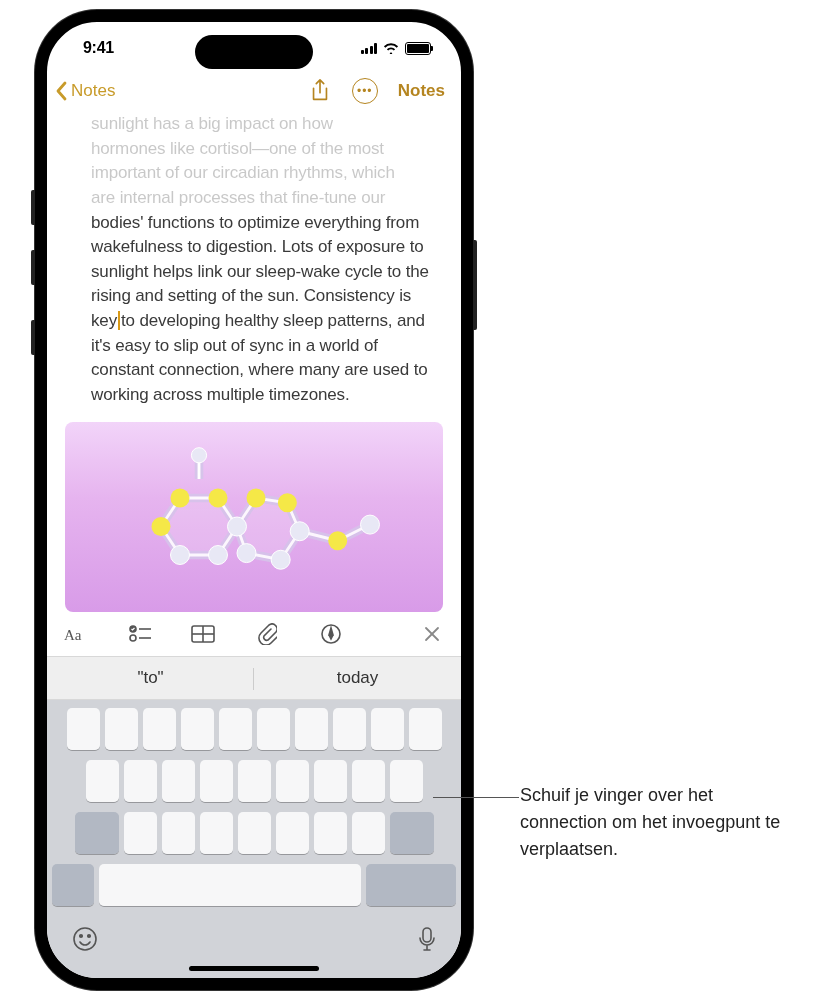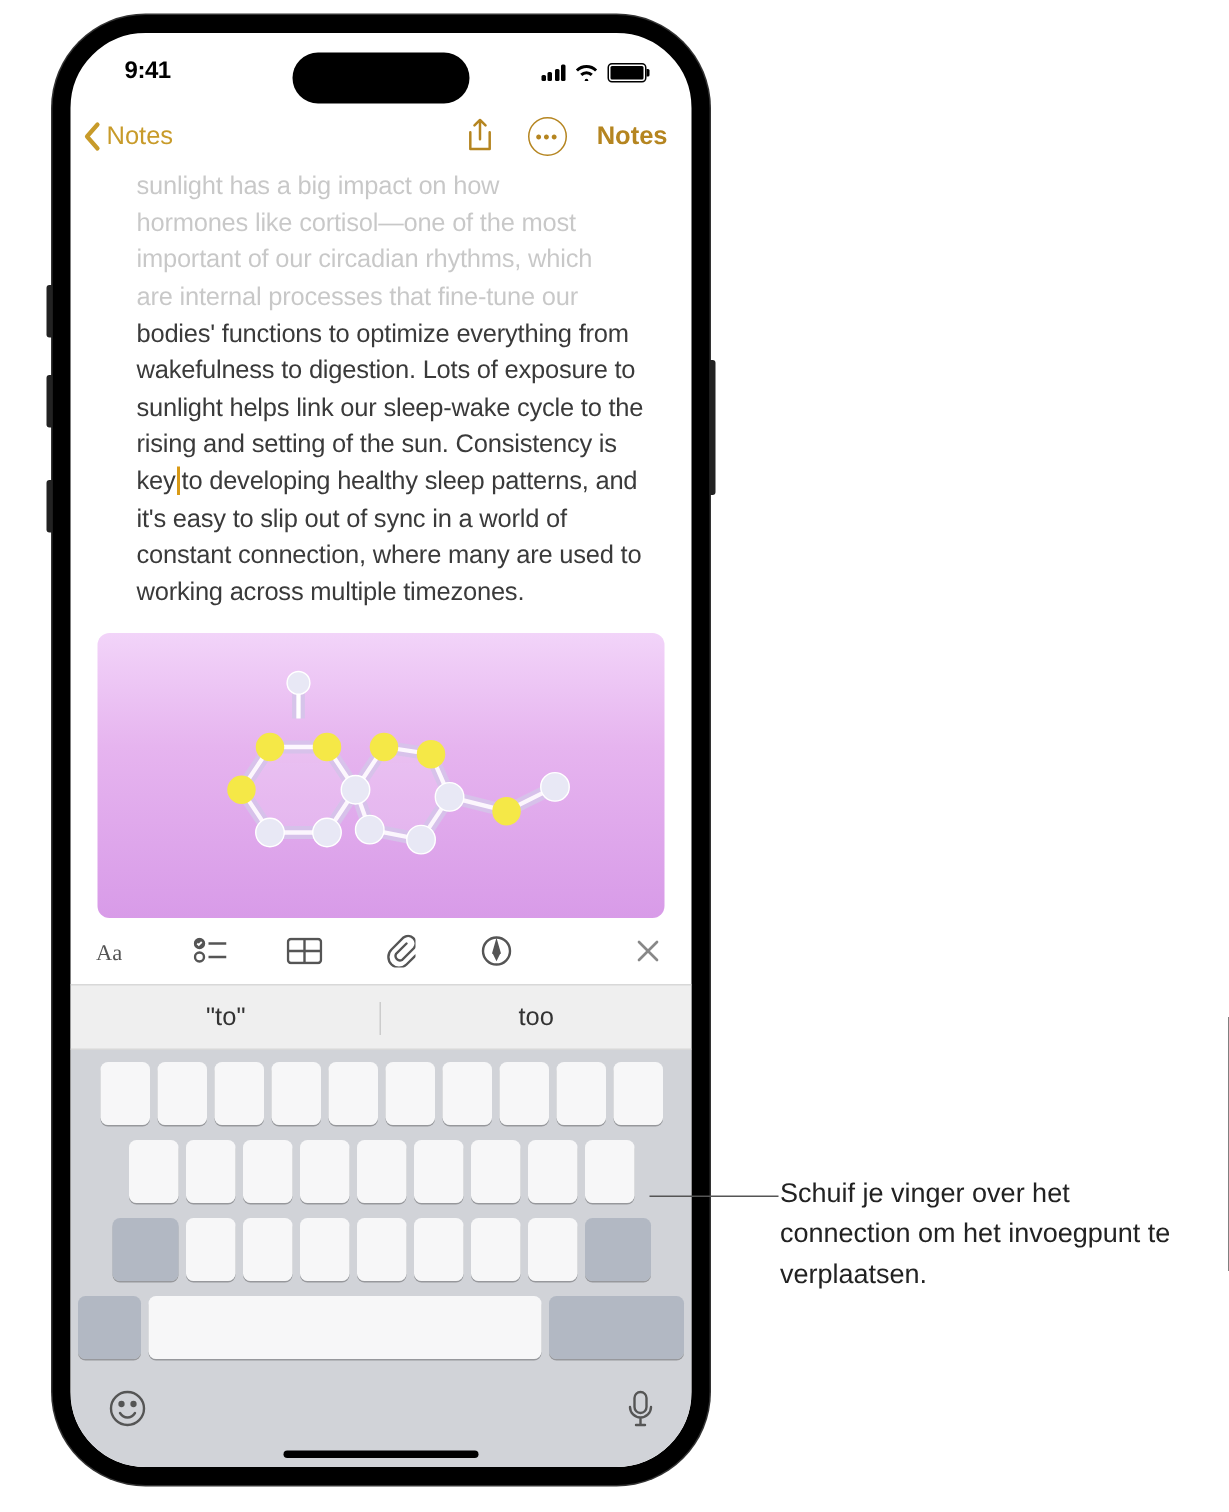--- a/index.html
+++ b/index.html
@@ -475,21 +475,21 @@
       <div class="format-item">
         <svg width="16" height="16" viewBox="0 0 16 16" stroke="#888" stroke-width="1.8" stroke-linecap="round">
           <line x1="2" y1="2" x2="14" y2="14"></line>
           <line x1="14" y1="2" x2="2" y2="14"></line>
         </svg>
       </div>
     </div>
 
     <div class="suggestion-bar">
       <div class="suggestion">"to"</div>
-      <div class="suggestion">too</div>
+      <div class="suggestion">today</div>
     </div>
 
     <div class="keyboard">
       <div class="kb-row">
         <div class="key"></div>
         <div class="key"></div>
         <div class="key"></div>
         <div class="key"></div>
         <div class="key"></div>
         <div class="key"></div>

